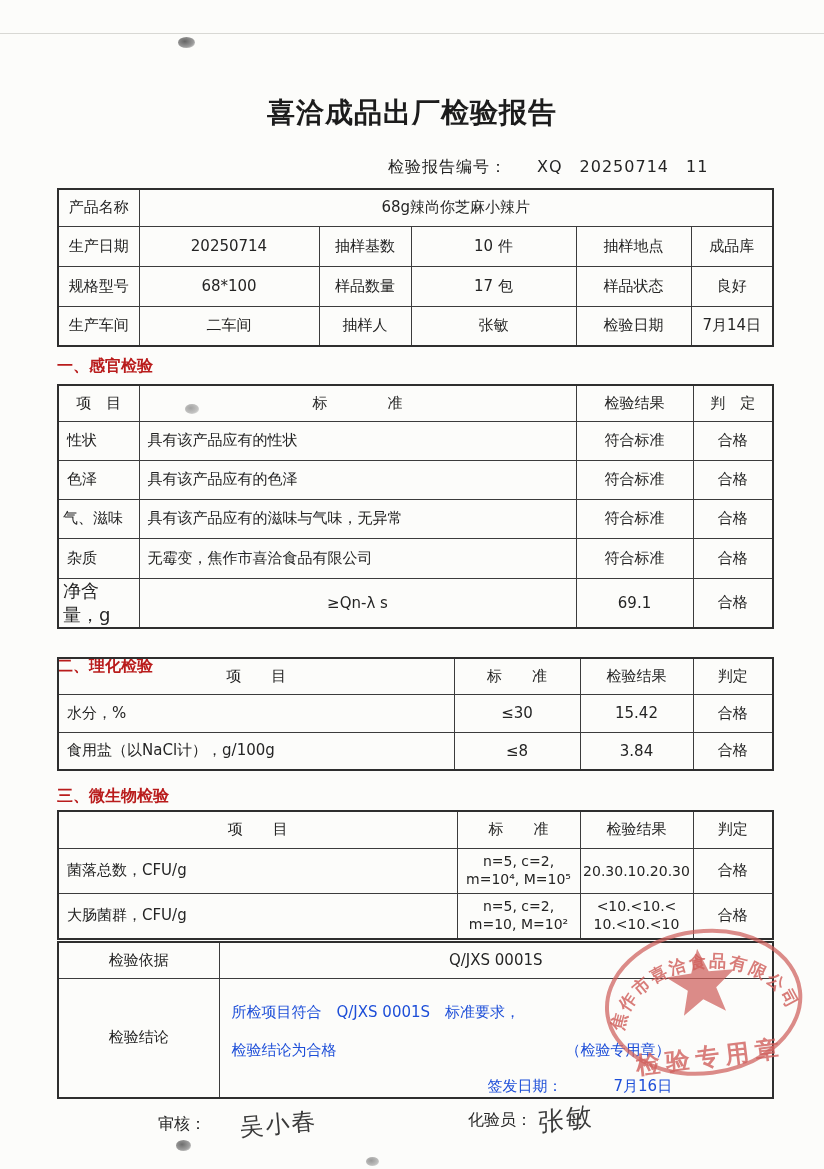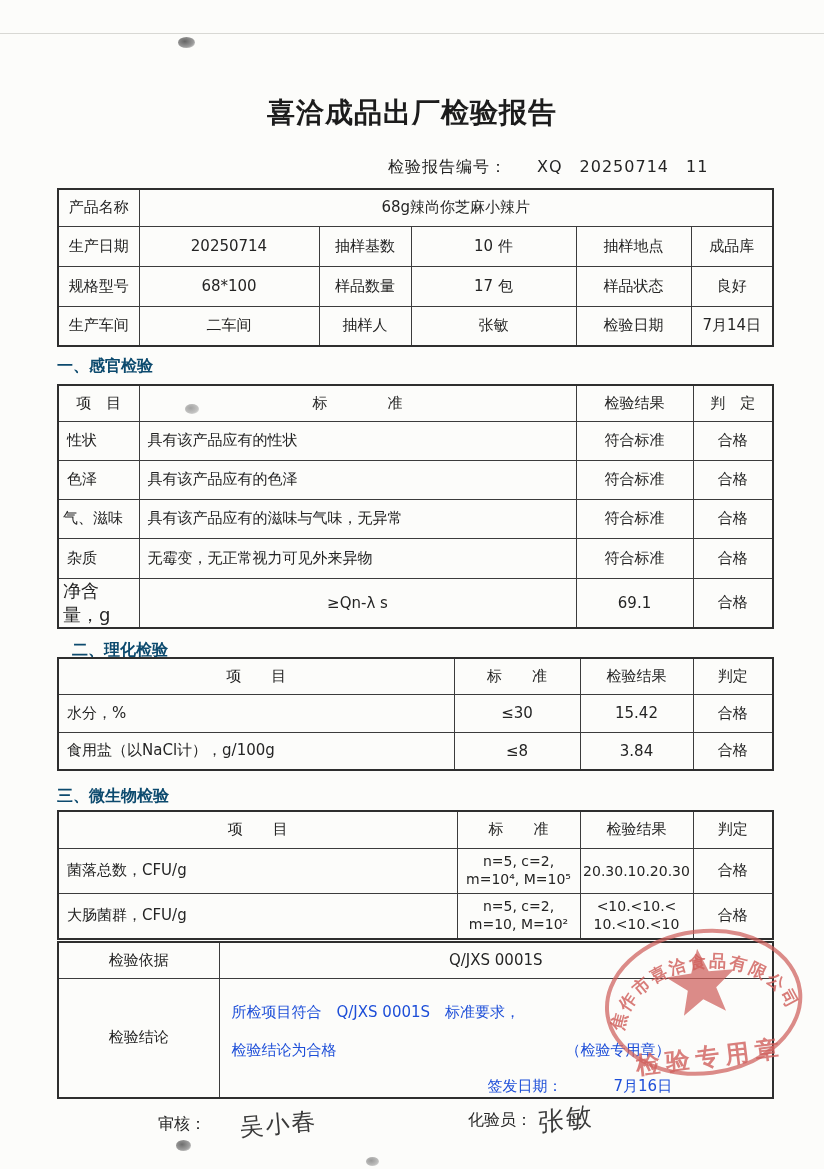--- a/index.html
+++ b/index.html
@@ -28,23 +28,23 @@
   table{position:absolute;border-collapse:collapse;table-layout:fixed;border:2px solid #2e2e2e;background:transparent;}
   td{border:1px solid #3c3c3c;font-size:15px;vertical-align:middle;padding:0 6px;color:#242424;overflow:hidden;}
   td.c{text-align:center;padding:0 2px;}
   td.l{text-align:left;padding-left:8px;}
   td.pre{white-space:pre-line;line-height:1.25;font-size:14px;}
   .t-info{left:57px;top:188px;width:715px;padding-left:12px;}
   .t-sensory{left:57px;top:384px;width:715px;}
   .t-physico{left:57px;top:657px;width:715px;}
   .t-micro{left:57px;top:810px;width:715px;}
   .t-conclusion{left:57px;top:941px;width:715px;}
-  .sec-heading{position:absolute;left:57px;font-size:16px;font-weight:700;color:#0c4a6e;}
+  .sec-heading{position:absolute;left:57px;font-size:16px;font-weight:700;color:#b91c1c;}
   .sec-1{top:356px;}
-  .sec-2{top:640px;margin-left:15px;}
+  .sec-2{top:656px;}
   .sec-3{top:786px;}
   
   .conc-cell{position:relative;padding:0;}
   .conc-cell span{position:absolute;font-size:15px;color:#1d4ed8;white-space:nowrap;}
   .c-line1{left:12px;top:24px;}
   .c-line2{left:12px;top:62px;}
   .c-seal{left:346px;top:62px;}
   .c-sign-label{left:268px;top:98px;}
   .c-sign-date{left:394px;top:98px;}
   
@@ -144,21 +144,21 @@
       <td class="c">合格</td>
     </tr>
     <tr style="height:39px">
       <td class="l" style="padding-left:4px">气、滋味</td>
       <td class="l">具有该产品应有的滋味与气味，无异常</td>
       <td class="c">符合标准</td>
       <td class="c">合格</td>
     </tr>
     <tr style="height:40px">
       <td class="l">杂质</td>
-      <td class="l">无霉变，无正常视力可见外来异物</td>
+      <td class="l">无霉变，焦作市喜洽食品有限公司</td>
       <td class="c">符合标准</td>
       <td class="c">合格</td>
     </tr>
     <tr style="height:42px">
       <td class="l" style="padding-left:4px;font-size:18px">净含量，g</td>
       <td class="c">≥Qn-λ s</td>
       <td class="c">69.1</td>
       <td class="c">合格</td>
     </tr>
   </tbody>

